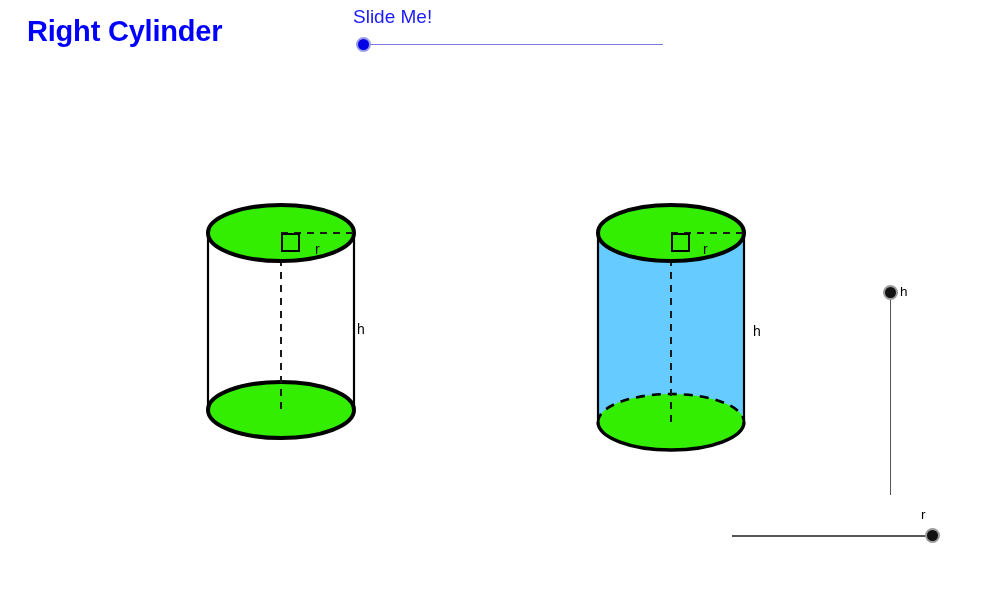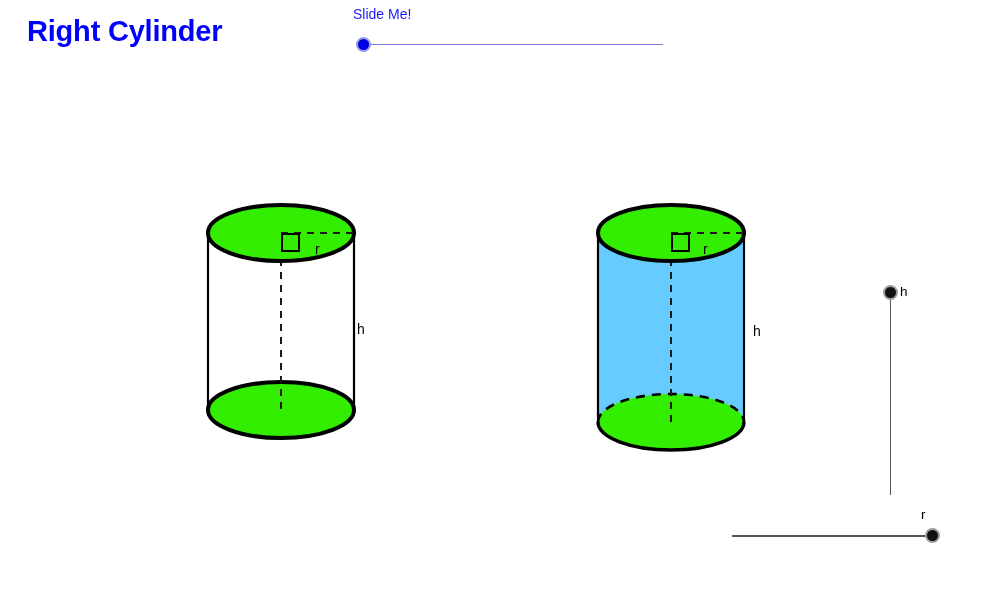--- a/index.html
+++ b/index.html
@@ -30,21 +30,21 @@
     font-weight: bold;
     color: #0000ff;
     letter-spacing: -0.2px;
     white-space: nowrap;
     line-height: 1;
   }
   .slider-caption {
     position: absolute;
     left: 353px;
     top: 7px;
-    font-size: 14px;
+    font-size: 19px;
     color: #1a1aff;
     white-space: nowrap;
     line-height: 1;
     text-align: center;
   }
   
   .blue-slider {
     position: absolute;
     left: 356px;
     top: 36px;

